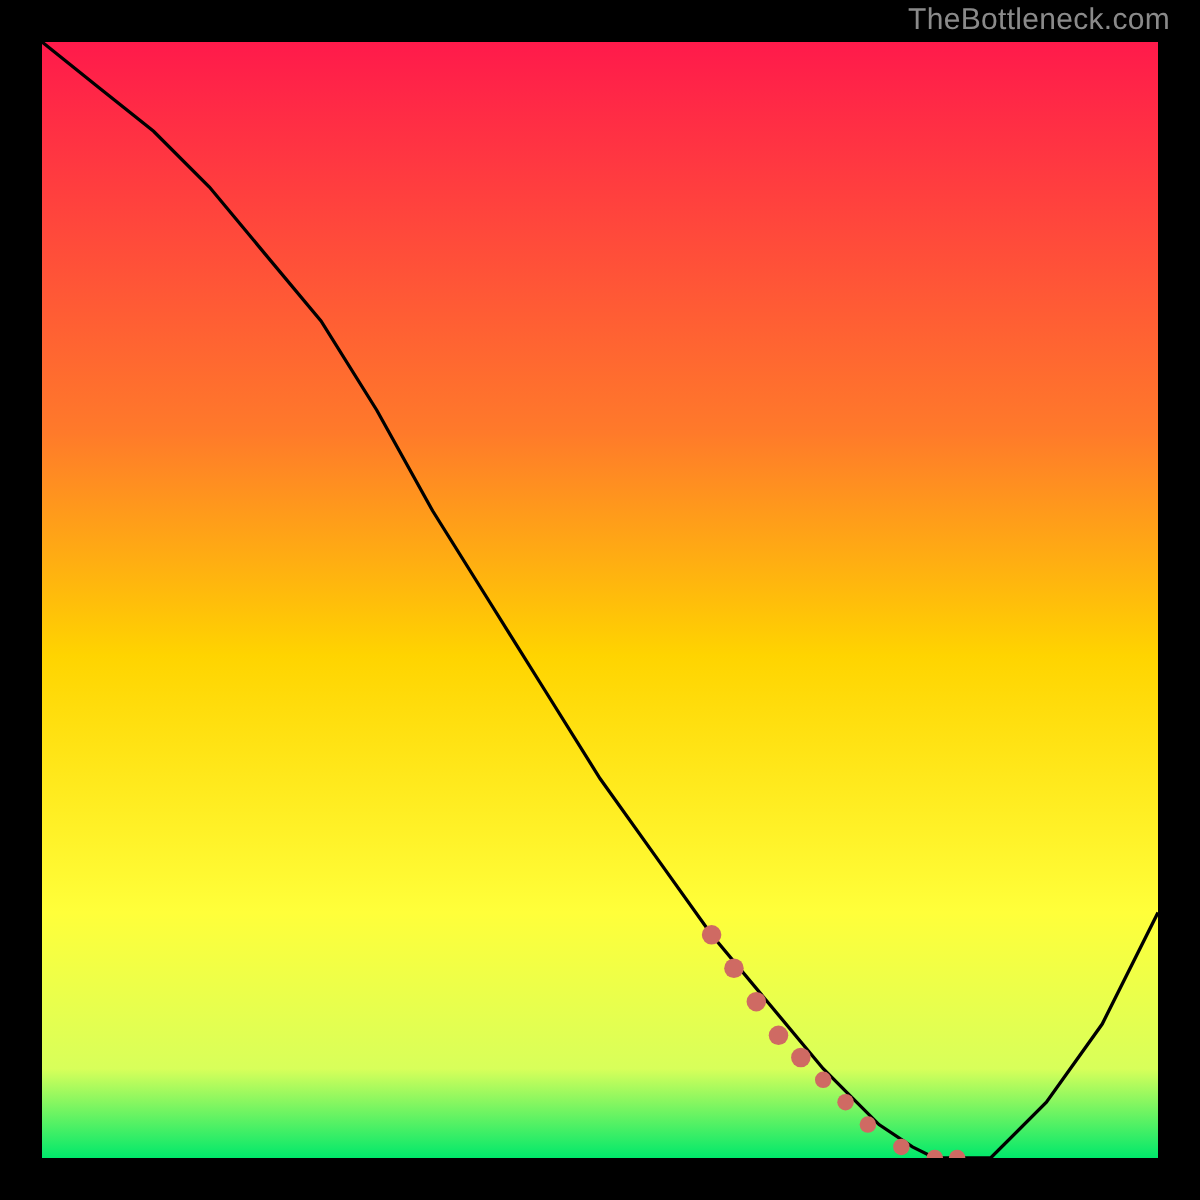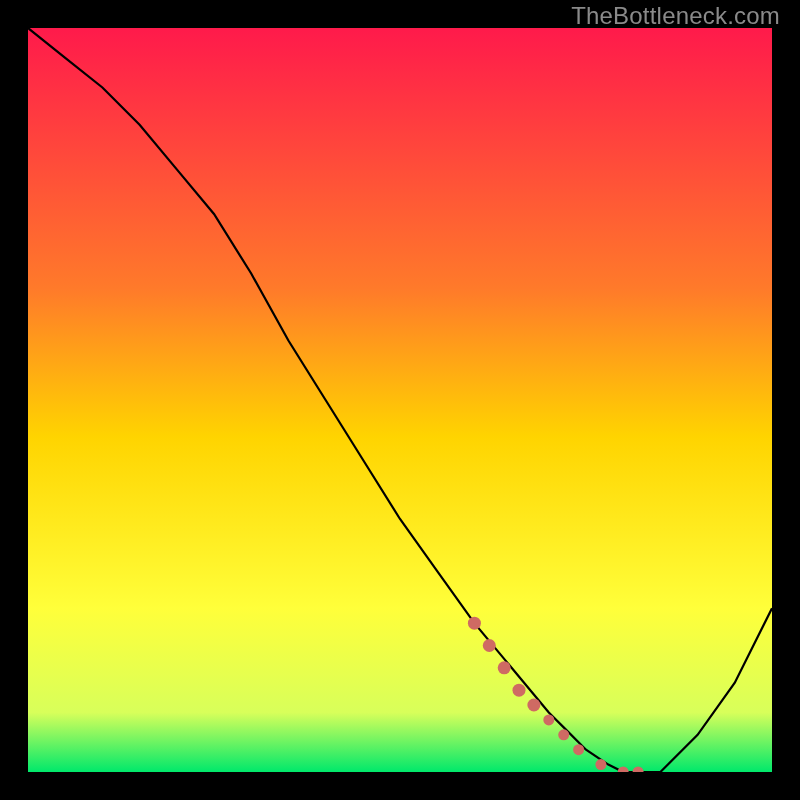--- a/index.html
+++ b/index.html
@@ -17,21 +17,21 @@
     left: 0;
     width: 800px;
     height: 800px;
     background: #000;
   }
   .watermark {
     position: absolute;
     top: 2px;
     right: 20px;
     color: #8a8a8a;
-    font-size: 24px;
+    font-size: 20px;
     letter-spacing: 0.2px;
     z-index: 10;
   }
   .plot-wrap {
     position: absolute;
     top: 28px;
     left: 28px;
     width: 744px;
     height: 744px;
   }

